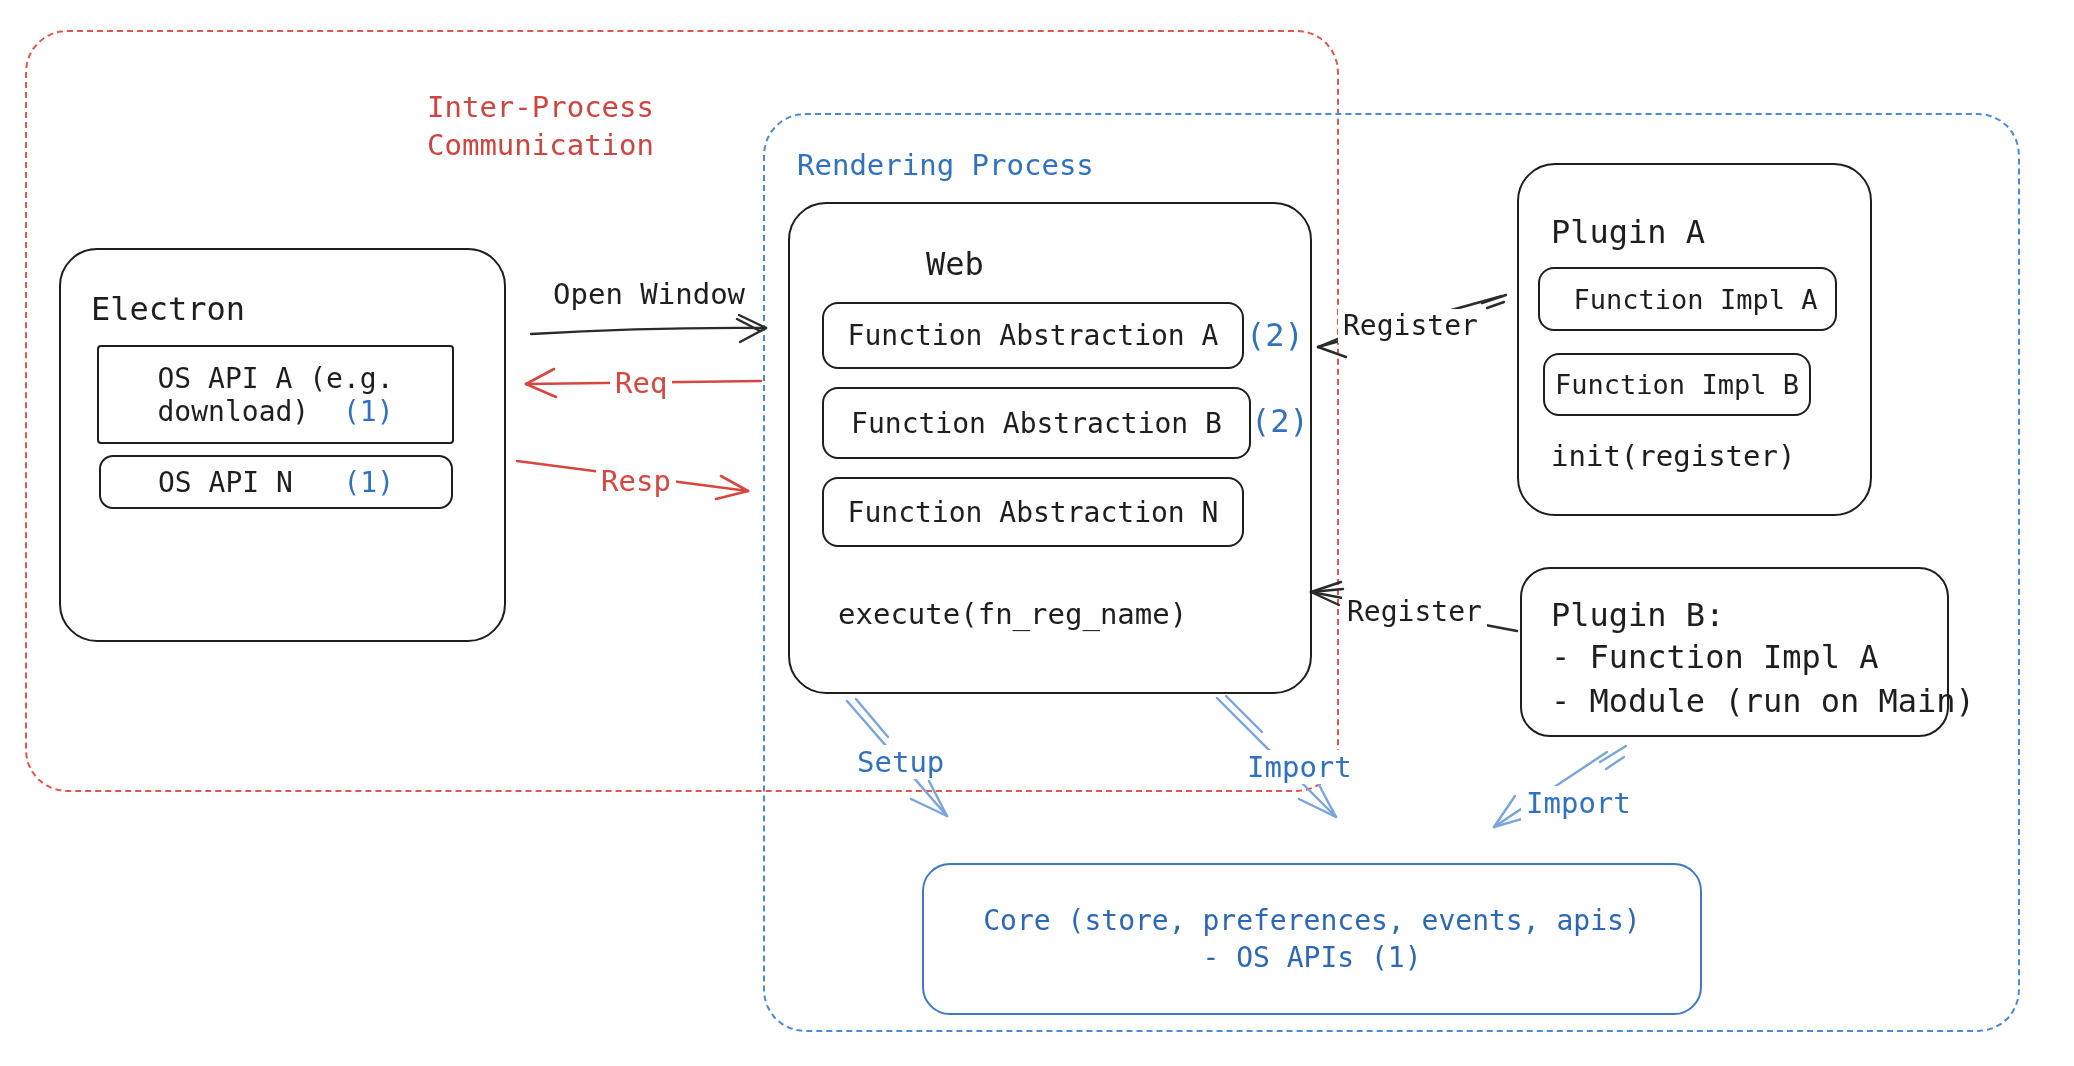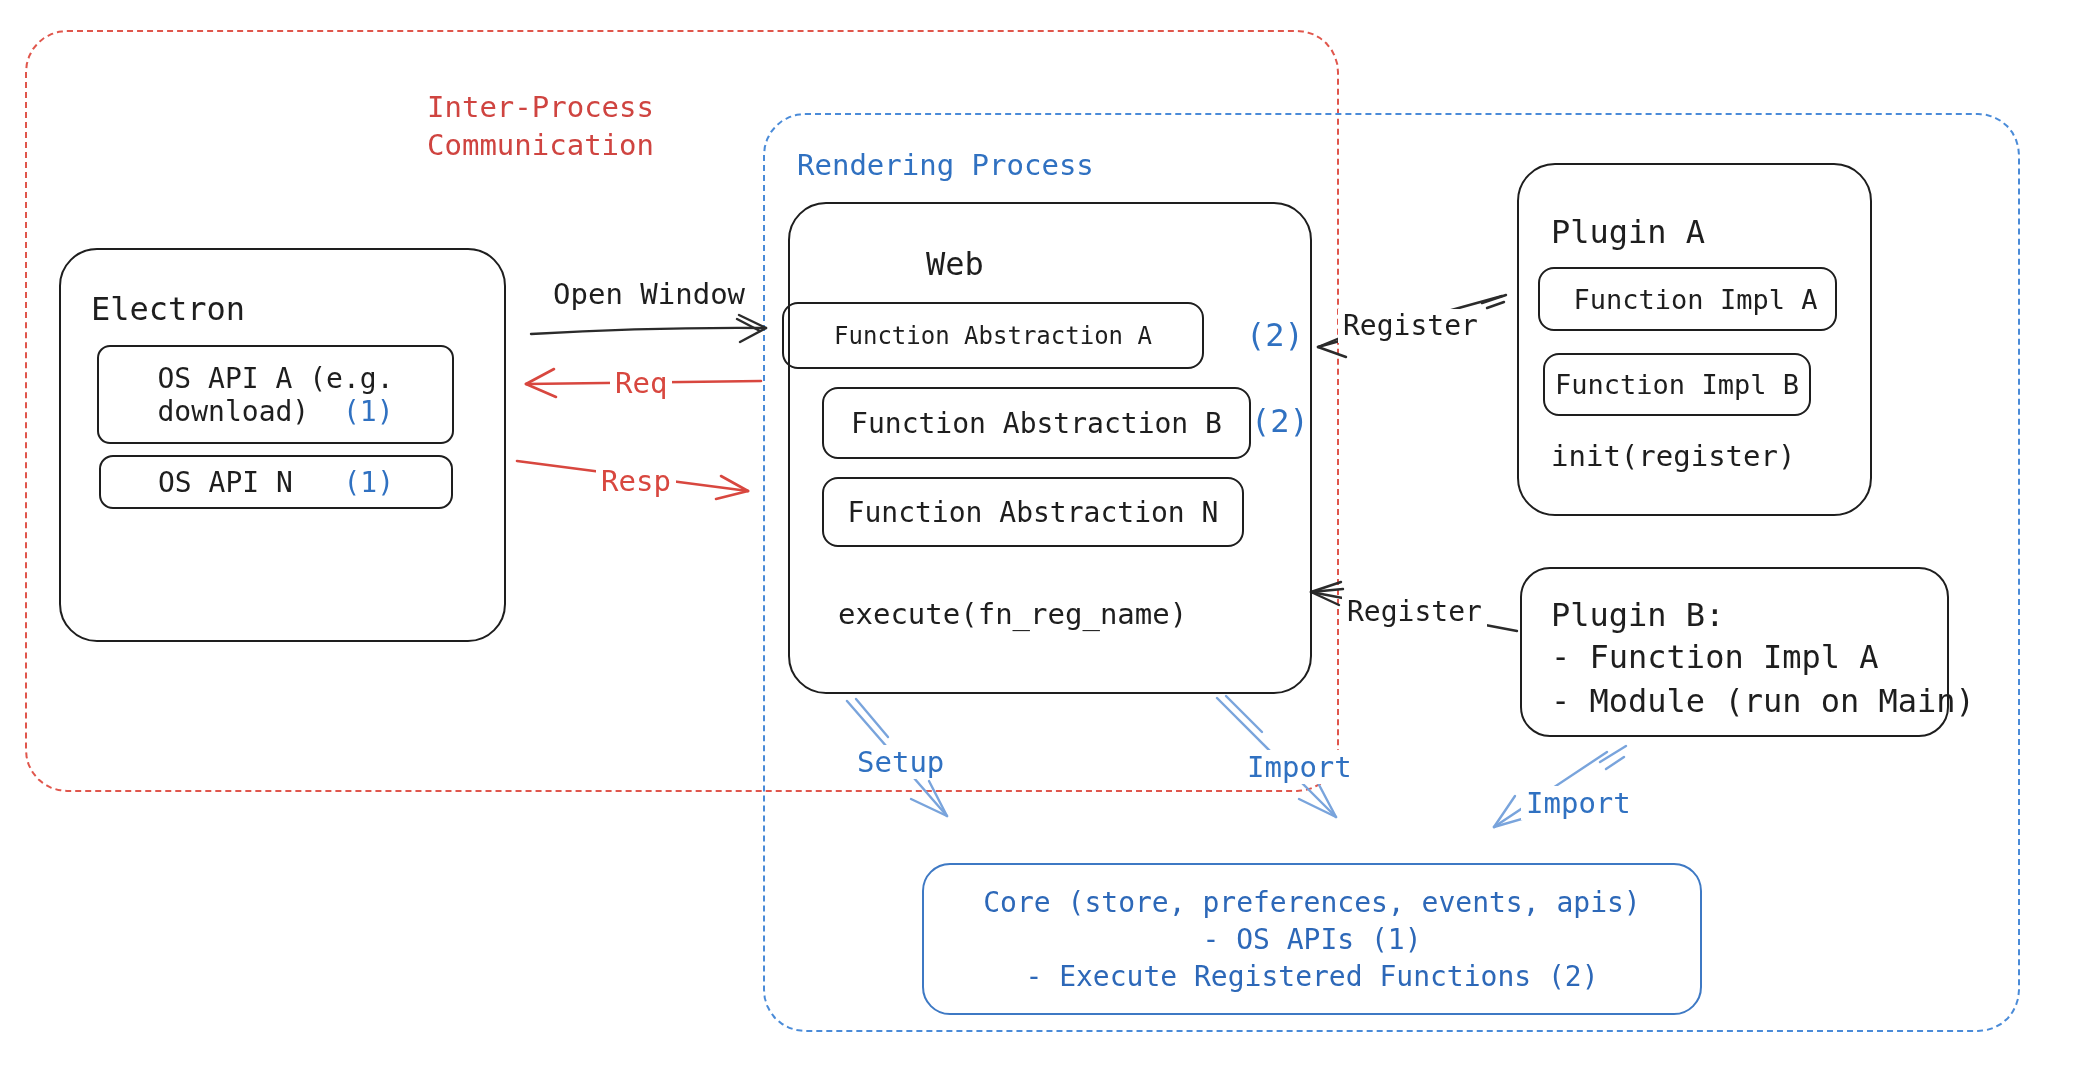--- a/index.html
+++ b/index.html
@@ -102,33 +102,33 @@
       <path class="stroke-blue" d="M1494,827 L1515,796"></path>
       <path class="stroke-blue" d="M1494,827 L1529,817"></path>
       <path class="stroke-blue" d="M1600,762 L1626,746"></path>
       <path class="stroke-blue" d="M1606,769 L1624,757"></path>
     </g>
   </svg>
 
   <div class="node" style="left:59px;top:248px;width:443px;height:390px;border-radius:38px;"></div>
   <div class="box-label" style="left:91px;top:293px;">Electron</div>
 
-  <div class="node center-col" style="left:97px;top:345px;width:353px;height:95px;border-radius:13px;font-size:28px;line-height:33px;z-index:3;">
+  <div class="node center-col" style="left:97px;top:345px;width:353px;height:95px;border-radius:4px;font-size:28px;line-height:33px;z-index:3;">
     <div>OS API A (e.g.</div>
     <div><span>download)</span>&nbsp;&nbsp;<span class="badge">(1)</span></div>
   </div>
 
   <div class="node center-col" style="left:99px;top:455px;width:350px;height:50px;border-radius:14px;font-size:28px;">
     <div><span>OS API N</span>&nbsp;&nbsp;&nbsp;<span class="badge">(1)</span></div>
   </div>
 
   <div class="node" style="left:788px;top:202px;width:520px;height:488px;border-radius:38px;"></div>
   <div class="box-label" style="left:926px;top:248px;">Web</div>
 
-  <div class="node center-col" style="left:782px;top:302px;width:418px;height:63px;border-radius:16px;font-size:24px;">
+  <div class="node center-col" style="left:822px;top:302px;width:418px;height:63px;border-radius:16px;font-size:28px;">
       <span>Function Abstraction A</span>
     </div>
   <div class="box-label badge" style="left:1246px;top:319px;">(2)</div>
 
   <div class="node center-col" style="left:822px;top:387px;width:425px;height:68px;border-radius:16px;font-size:28px;">
       <span>Function Abstraction B</span>
     </div>
   <div class="box-label badge" style="left:1251px;top:405px;">(2)</div>
 
   <div class="node center-col" style="left:822px;top:477px;width:418px;height:66px;border-radius:16px;font-size:28px;">
@@ -148,21 +148,20 @@
   <div class="box-label" style="left:1551px;top:440px;font-size:29px;">init(register)</div>
 
   <div class="node" style="left:1520px;top:567px;width:425px;height:166px;border-radius:30px;"></div>
   <div class="box-label" style="left:1551px;top:599px;">Plugin B:</div>
   <div class="box-label" style="left:1551px;top:641px;">- Function Impl A</div>
   <div class="box-label" style="left:1551px;top:685px;">- Module (run on Main)</div>
 
   <div class="node core center-col core-text" style="left:922px;top:830px;width:776px;height:148px;border-radius:28px;font-size:28px;line-height:37px;">
     <div>Core (store, preferences, events, apis)</div>
     <div>- OS APIs (1)</div>
-    <div>- Execute Registered Functions (2)</div>
   </div>
 
   <div class="arrow-label ink" style="left:548px;top:277px;background:transparent;font-size:29px;">Open Window</div>
   <div class="arrow-label red" style="left:610px;top:366px;font-size:29px;">Req</div>
   <div class="arrow-label red" style="left:596px;top:464px;font-size:29px;">Resp</div>
   <div class="arrow-label ink" style="left:1338px;top:309px;">Register</div>
   <div class="arrow-label ink" style="left:1342px;top:595px;">Register</div>
   <div class="arrow-label blue" style="left:852px;top:745px;font-size:29px;">Setup</div>
   <div class="arrow-label blue" style="left:1242px;top:750px;font-size:29px;">Import</div>
   <div class="arrow-label blue" style="left:1521px;top:786px;font-size:29px;">Import</div>

